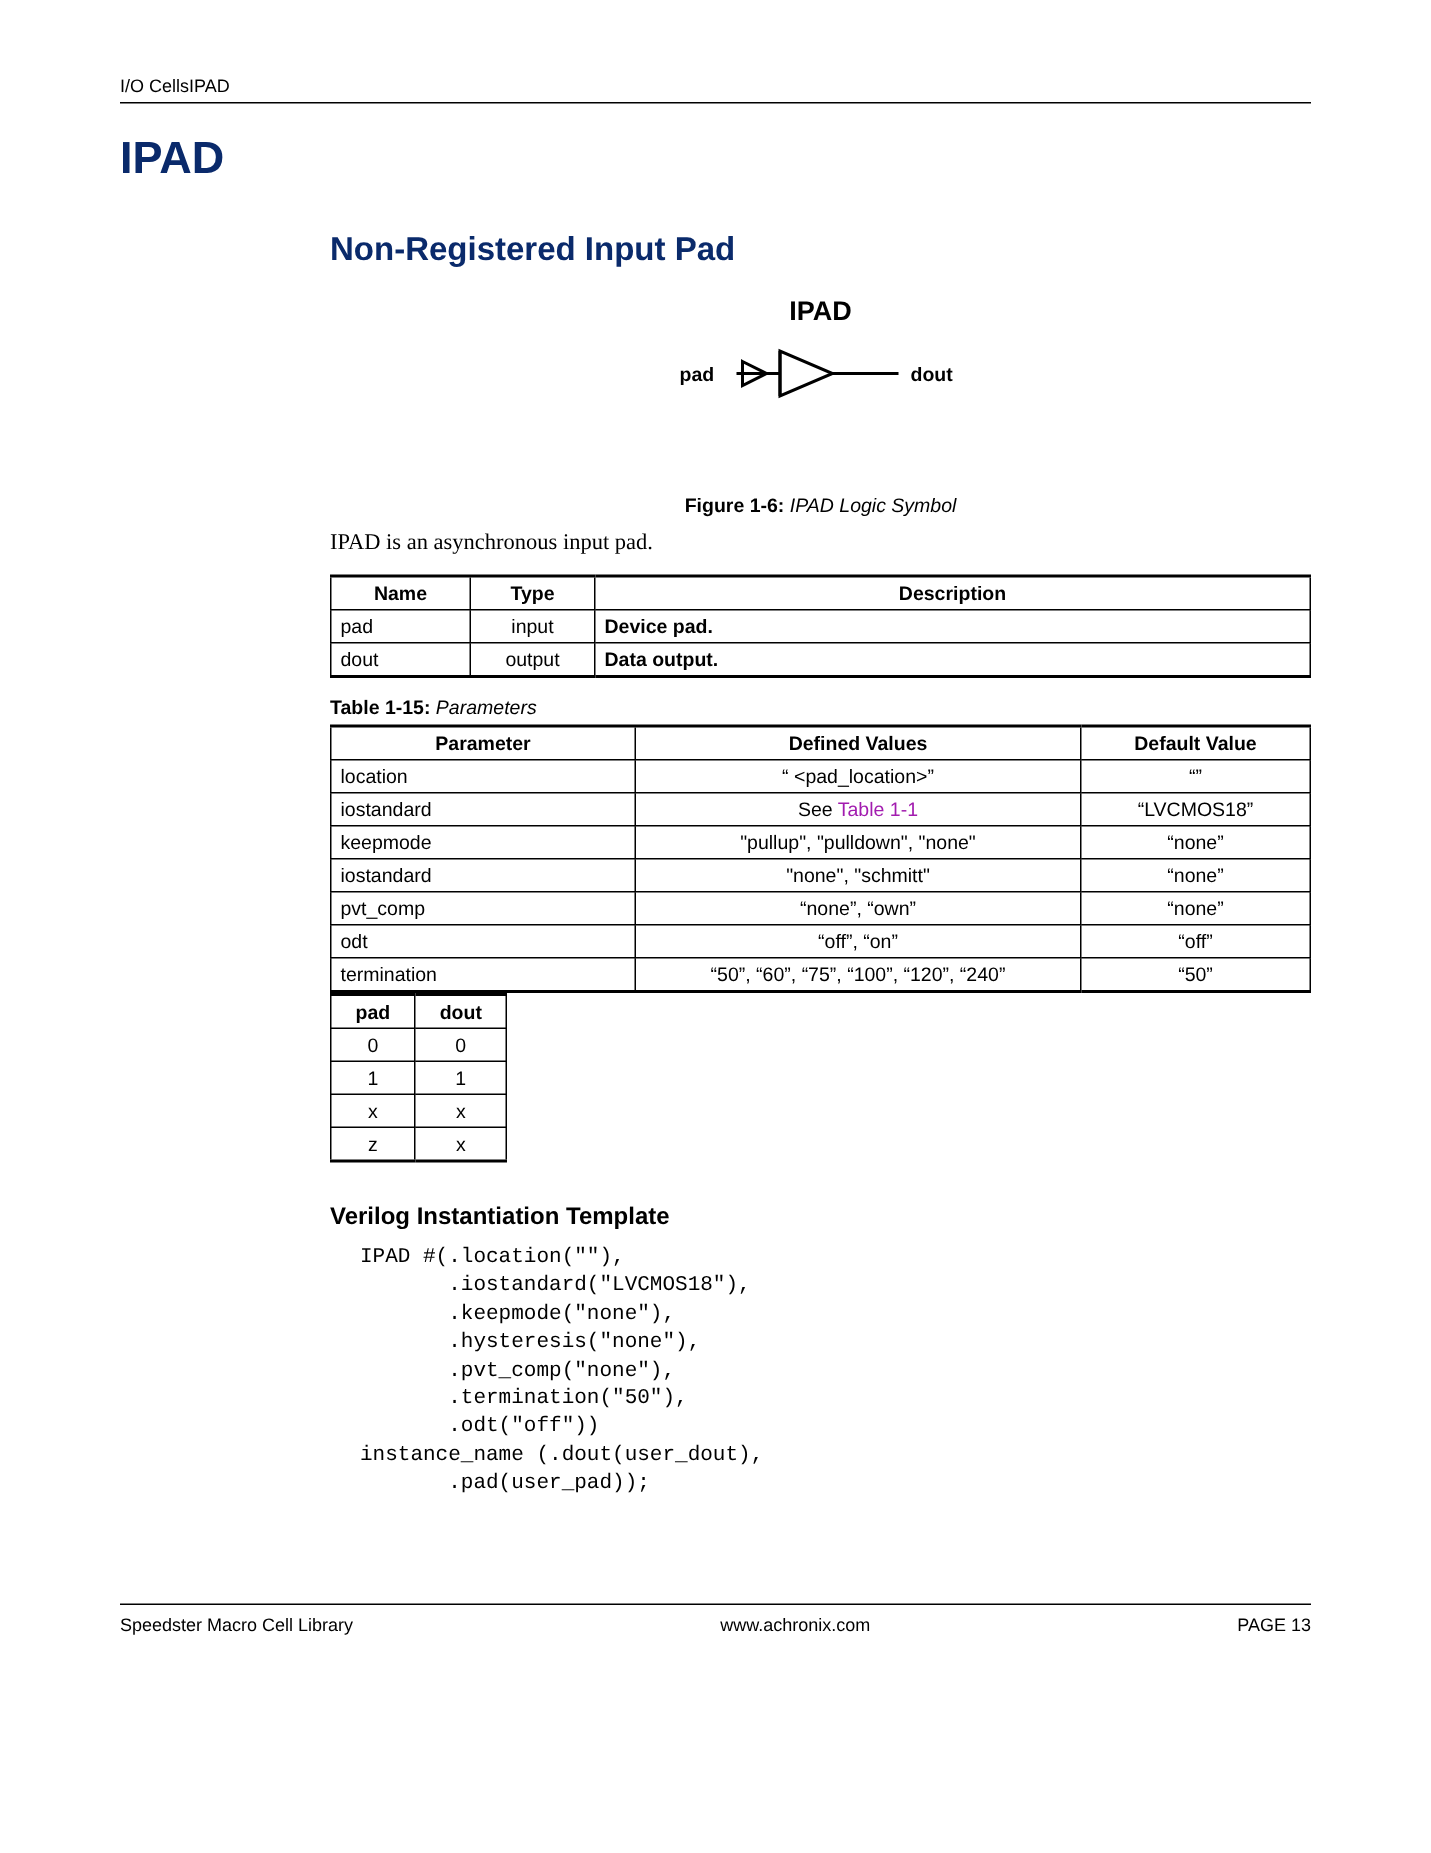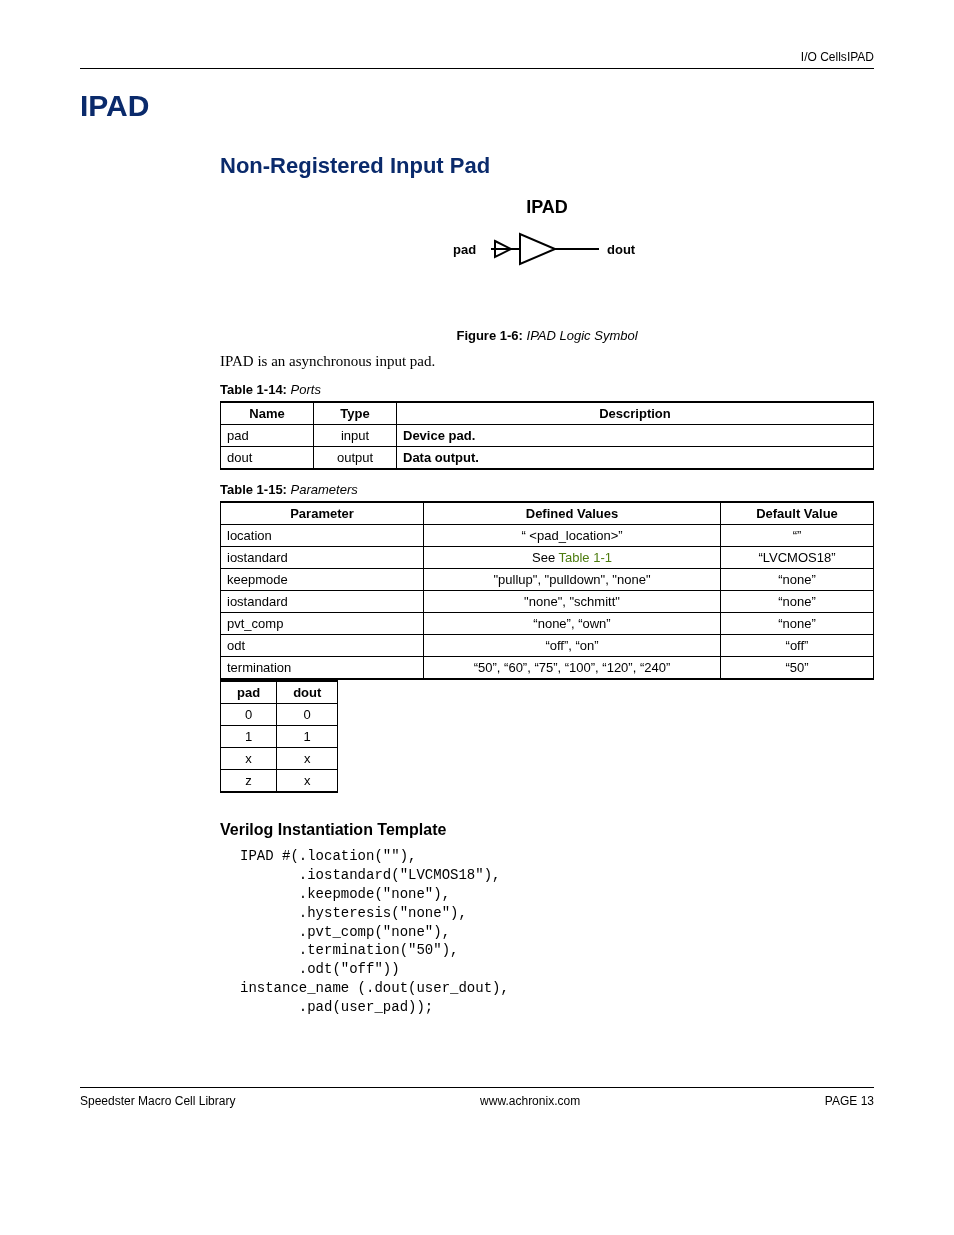--- a/index.html
+++ b/index.html
@@ -7,21 +7,21 @@
     margin: 0;
     padding: 50px 80px;
     color: #000;
     background: #fff;
     width: 954px;
     box-sizing: border-box;
   }
   .sans { font-family: 'Segoe UI', Helvetica, Arial, sans-serif; }
   .top-header {
     display: flex;
-    justify-content: flex-end;
+    justify-content: flex-start;
     font-size: 12px;
     border-bottom: 1px solid #000;
     padding-bottom: 4px;
     margin-bottom: 20px;
   }
   h1.section-title {
     color: #0a2a6b;
     font-family: 'Segoe UI', Helvetica, Arial, sans-serif;
     font-weight: bold;
     font-size: 30px;
@@ -78,21 +78,21 @@
     margin-left: 31px;
   }
   th {
     border-top: 2px solid #000;
     font-weight: bold;
     text-align: center;
   }
   tr:last-child td { border-bottom: 2px solid #000; }
   td.bold { font-weight: bold; }
   td.center, th.center { text-align: center; }
-  .link { color: #4d7c0f; }
+  .link { color: #a21caf; }
   .small-table th, .small-table td { text-align: center; padding: 3px 16px; }
   h3.template-head {
     font-family: 'Segoe UI', Helvetica, Arial, sans-serif;
     font-weight: bold;
     font-size: 16px;
     margin: 28px 0 8px 0;
   }
   pre.code {
     font-family: 'Courier New', monospace;
     font-size: 14px;
@@ -140,25 +140,20 @@
   </div>
 
   <div class="caption">
     <span class="bold">Figure 1-6:</span>
     <span> </span>
     <span class="italic">IPAD Logic Symbol</span>
   </div>
 
   <p class="body-serif">IPAD is an asynchronous input pad.</p>
 
-  <div class="table-caption">
-    <span class="bold">Table 1-14:</span>
-    <span> </span>
-    <span class="italic">Ports</span>
-  </div>
   <table class="full">
     <tbody>
         <tr>
       <th style="width:80px">Name</th>
       <th style="width:70px">Type</th>
       <th>Description</th>
     </tr>
     <tr>
       <td>pad</td>
       <td class="center">input</td>

